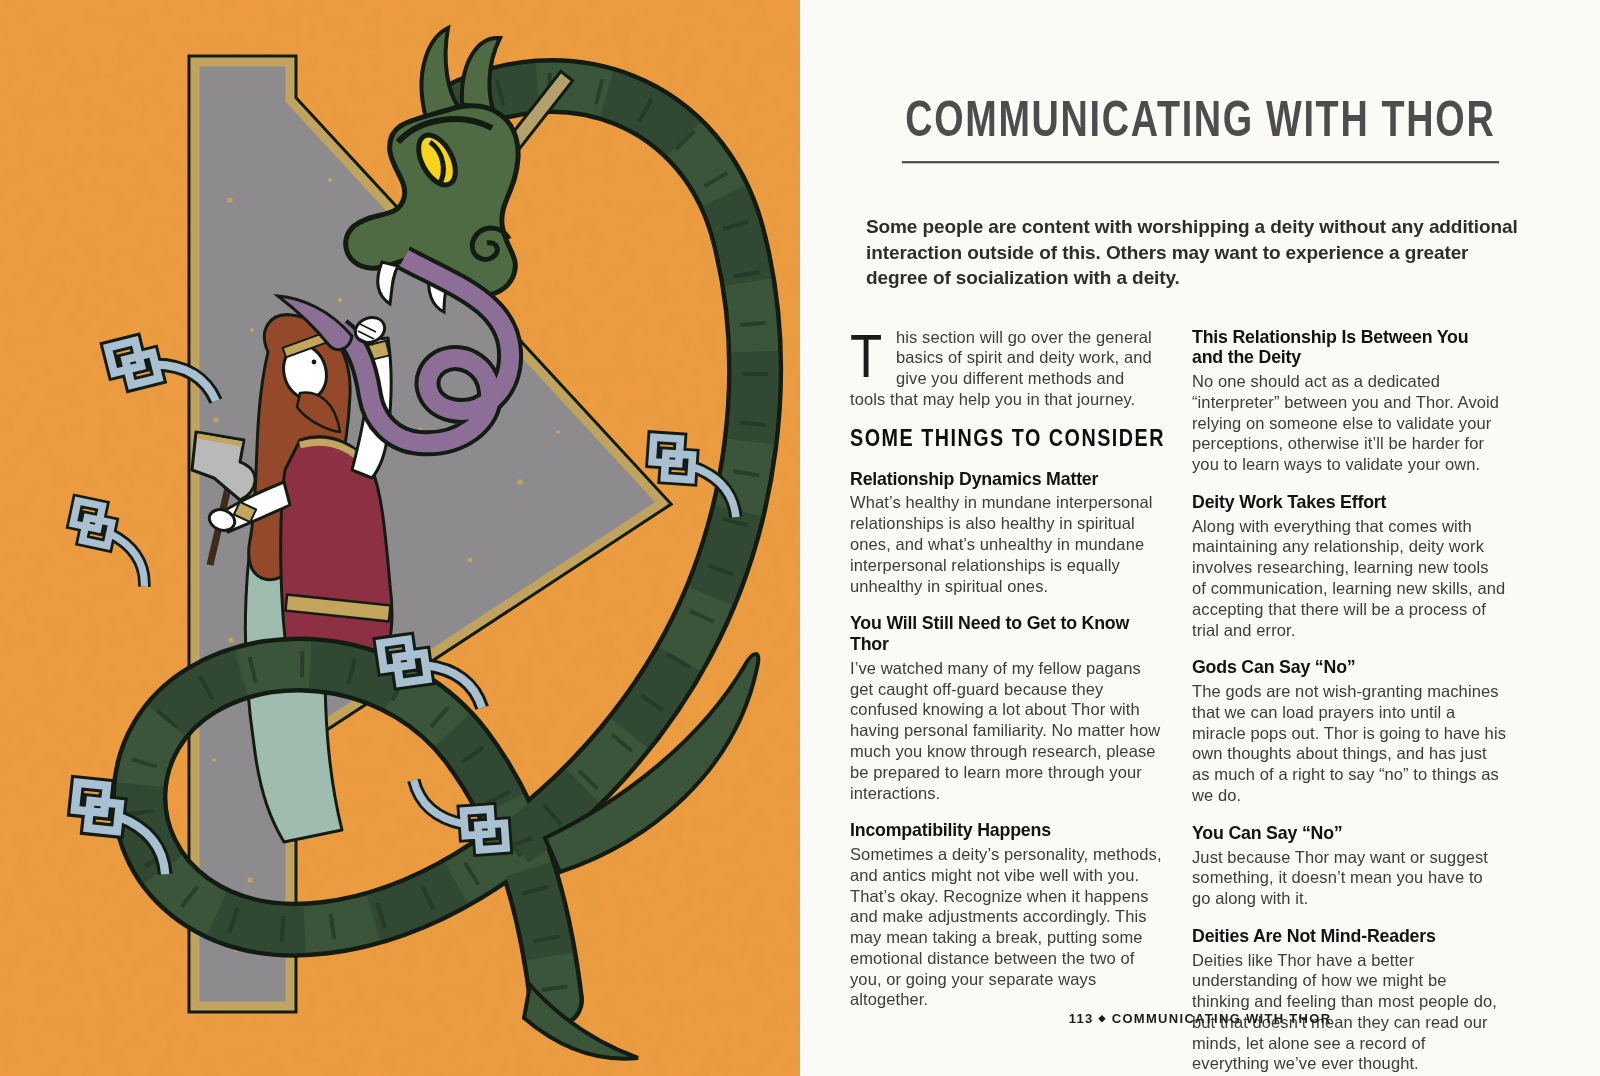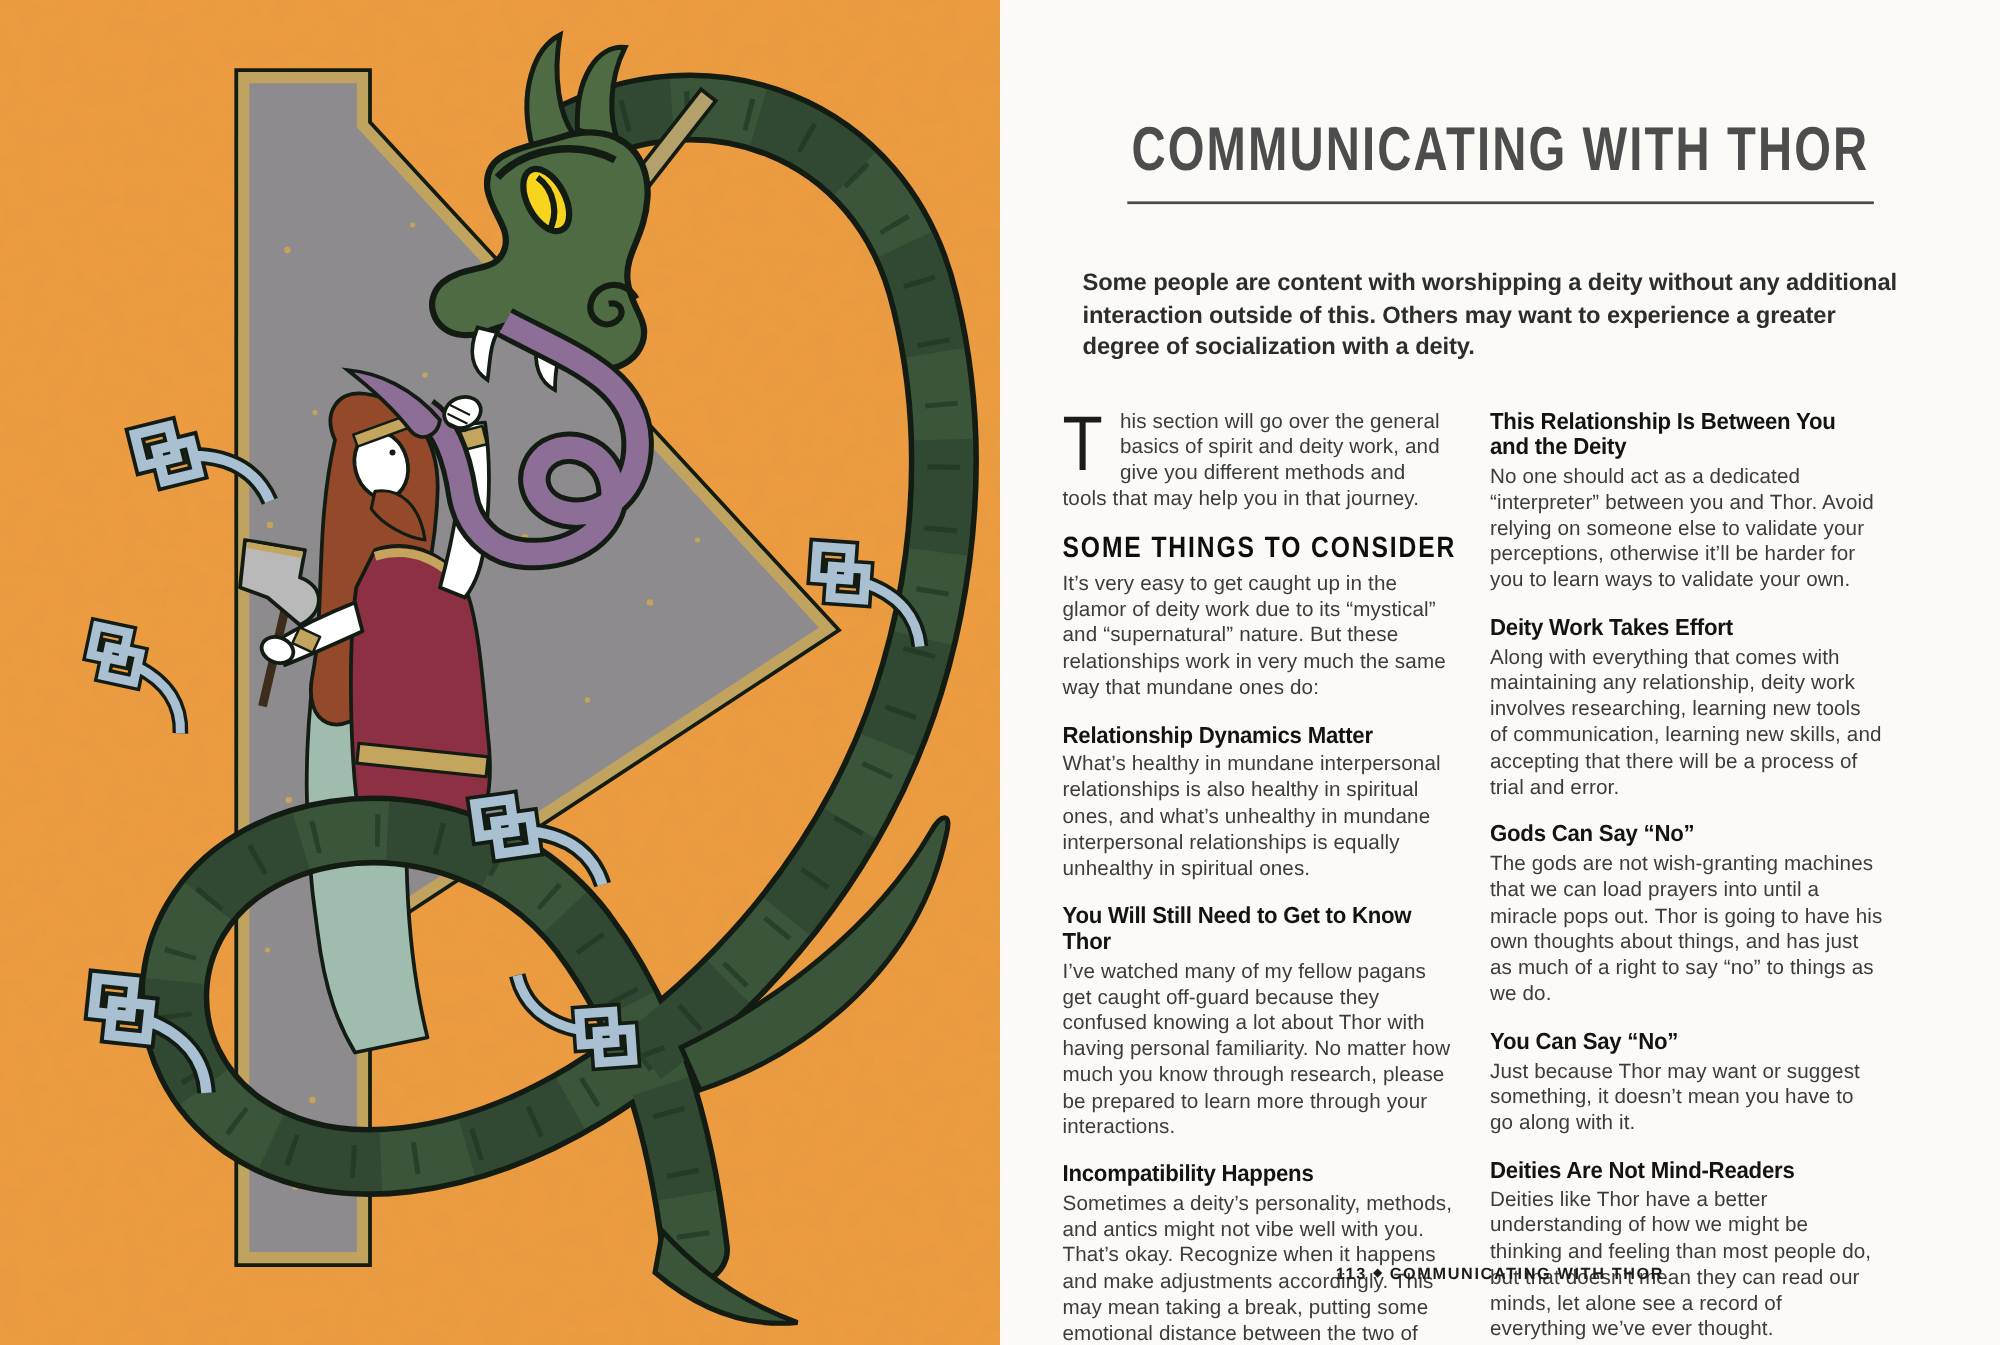--- a/index.html
+++ b/index.html
@@ -163,21 +163,20 @@
 
     <div class="columns">
 
       <div class="col">
         <div class="intro body-text">
           <span class="drop-cap">T</span><span>his section will go over the general basics of spirit and deity work, and give you different methods and tools that may help you in that journey.</span>
         </div>
 
         <div class="section">
           <h2 class="runic-heading">SOME THINGS TO CONSIDER</h2>
-          <p class="body-text">It’s very easy to get caught up in the glamor of deity work due to its “mystical” and “supernatural” nature. But these relationships work in very much the same way that mundane ones do:</p>
         </div>
 
         <div class="section">
           <h3 class="sec-heading">Relationship Dynamics Matter</h3>
           <p class="body-text">What’s healthy in mundane interpersonal relationships is also healthy in spiritual ones, and what’s unhealthy in mundane interpersonal relationships is equally unhealthy in spiritual ones.</p>
         </div>
 
         <div class="section">
           <h3 class="sec-heading">You Will Still Need to Get to Know Thor</h3>
           <p class="body-text">I’ve watched many of my fellow pagans get caught off-guard because they confused knowing a lot about Thor with having personal familiarity. No matter how much you know through research, please be prepared to learn more through your interactions.</p>

